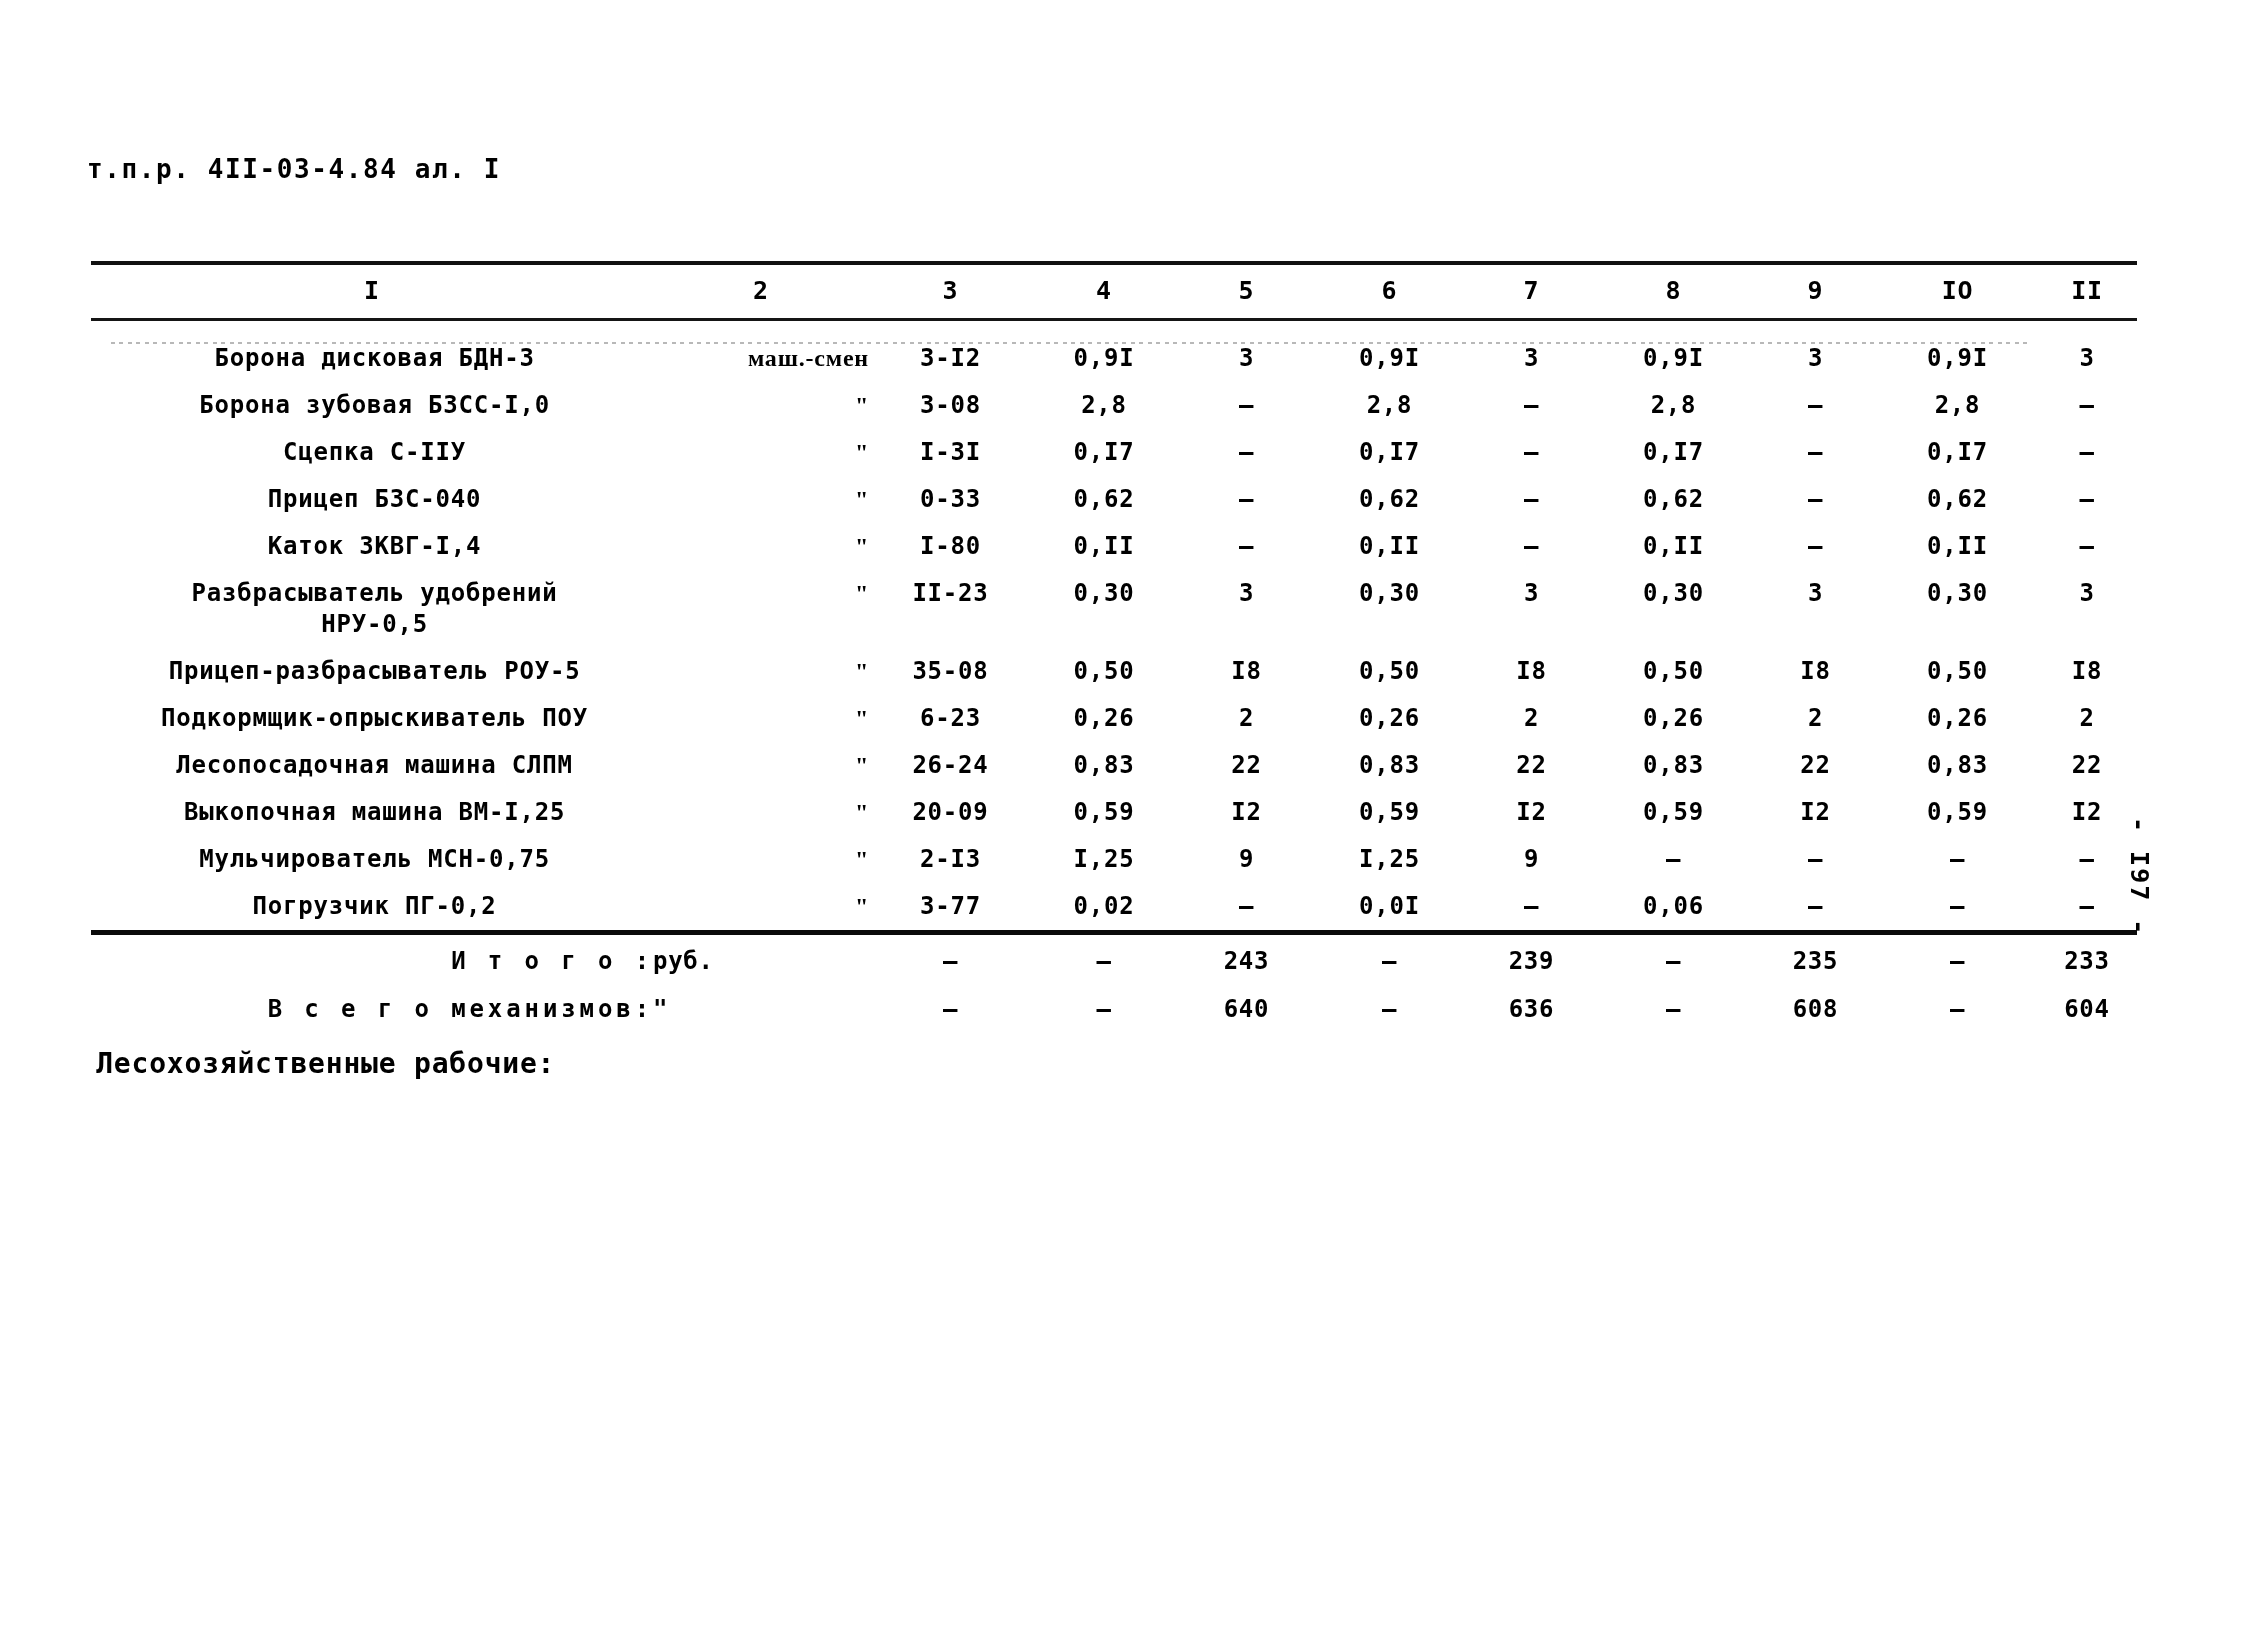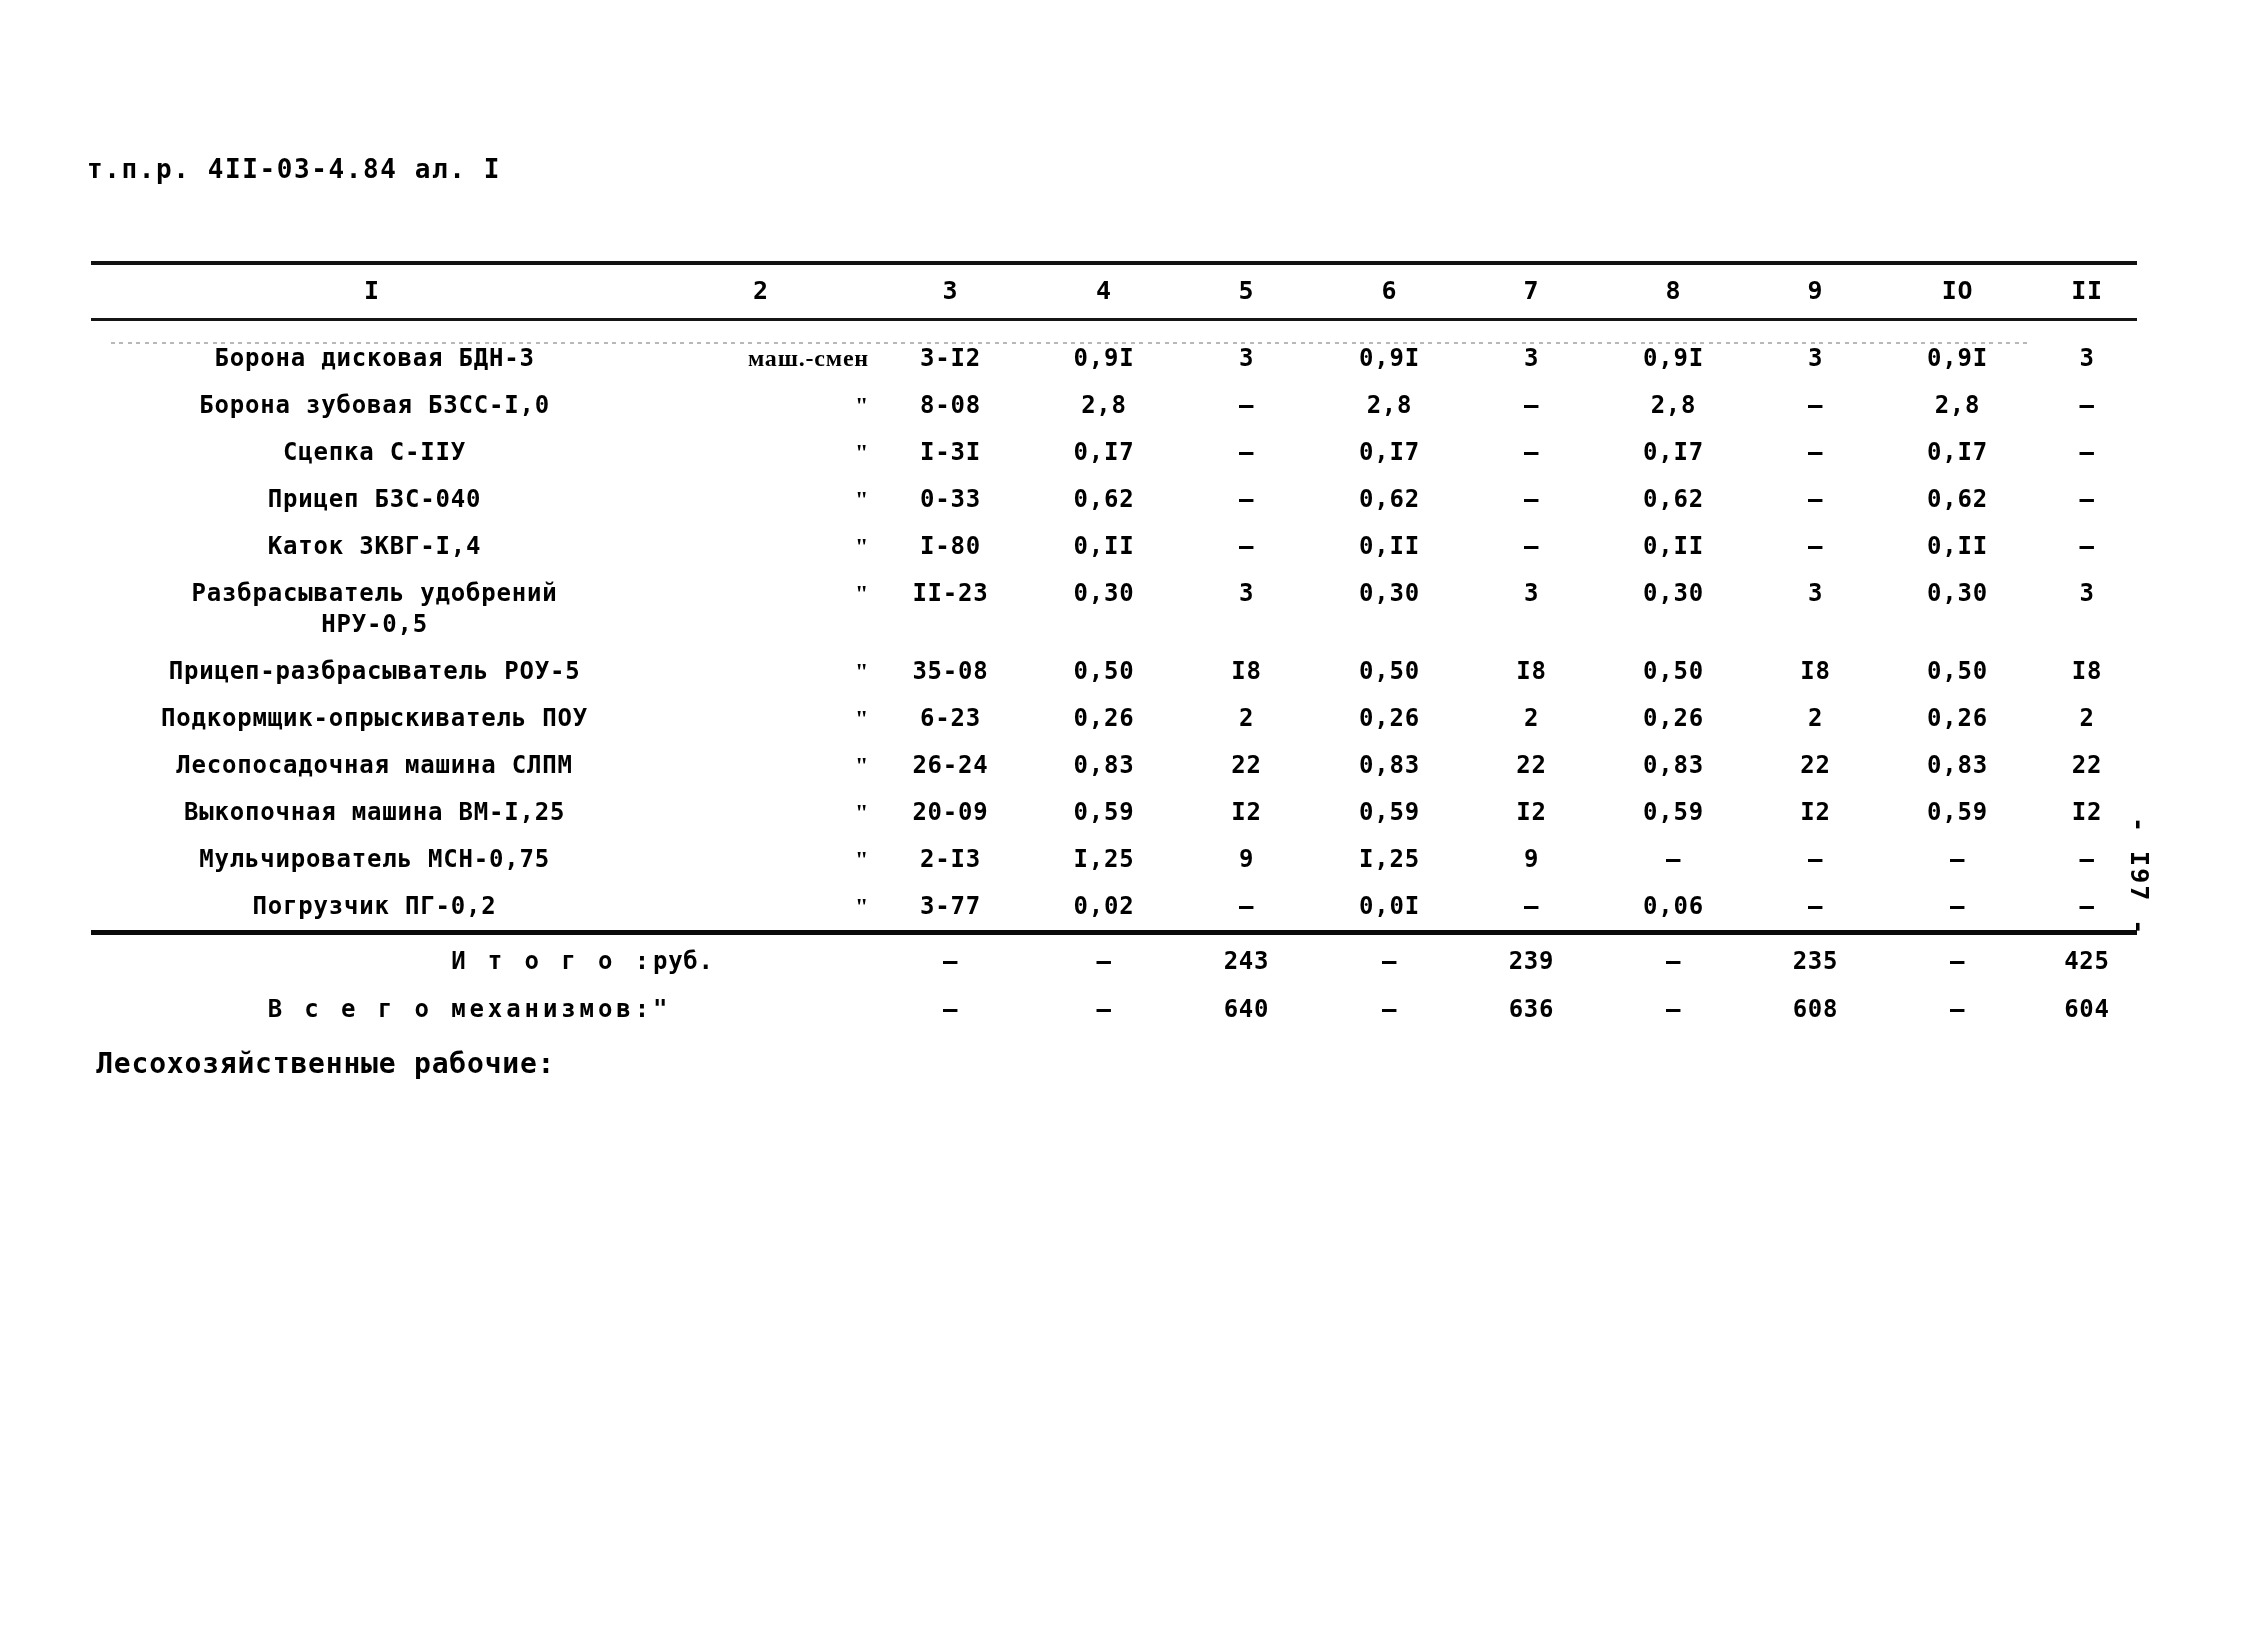--- a/index.html
+++ b/index.html
@@ -216,21 +216,21 @@
             <td class="num">0,9I</td>
             <td class="num">3</td>
             <td class="num">0,9I</td>
             <td class="num">3</td>
             <td class="num">0,9I</td>
             <td class="num">3</td>
           </tr>
           <tr class="data-row">
             <td class="c1">Борона зубовая БЗСС-I,0</td>
             <td class="c2">"</td>
-            <td class="num">8-08</td>
+            <td class="num">3-08</td>
             <td class="num">2,8</td>
             <td class="num">–</td>
             <td class="num">2,8</td>
             <td class="num">–</td>
             <td class="num">2,8</td>
             <td class="num">–</td>
             <td class="num">2,8</td>
             <td class="num">–</td>
           </tr>
           <tr class="data-row">
@@ -388,21 +388,21 @@
             <td class="c1">И т о г о :</td>
             <td class="c2">руб.</td>
             <td class="num">–</td>
             <td class="num">–</td>
             <td class="num">243</td>
             <td class="num">–</td>
             <td class="num">239</td>
             <td class="num">–</td>
             <td class="num">235</td>
             <td class="num">–</td>
-            <td class="num">425</td>
+            <td class="num">233</td>
           </tr>
           <tr class="total-row">
             <td class="c1">В с е г о  механизмов:</td>
             <td class="c2">"</td>
             <td class="num">–</td>
             <td class="num">–</td>
             <td class="num">640</td>
             <td class="num">–</td>
             <td class="num">636</td>
             <td class="num">–</td>

